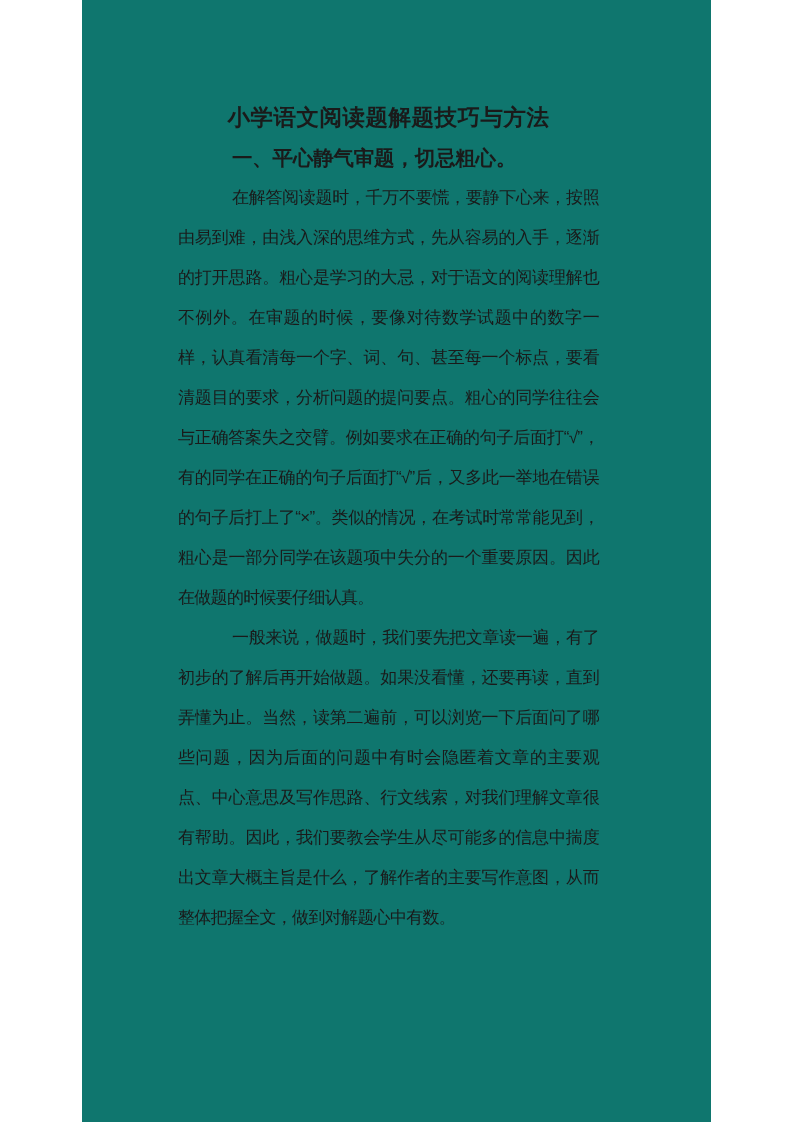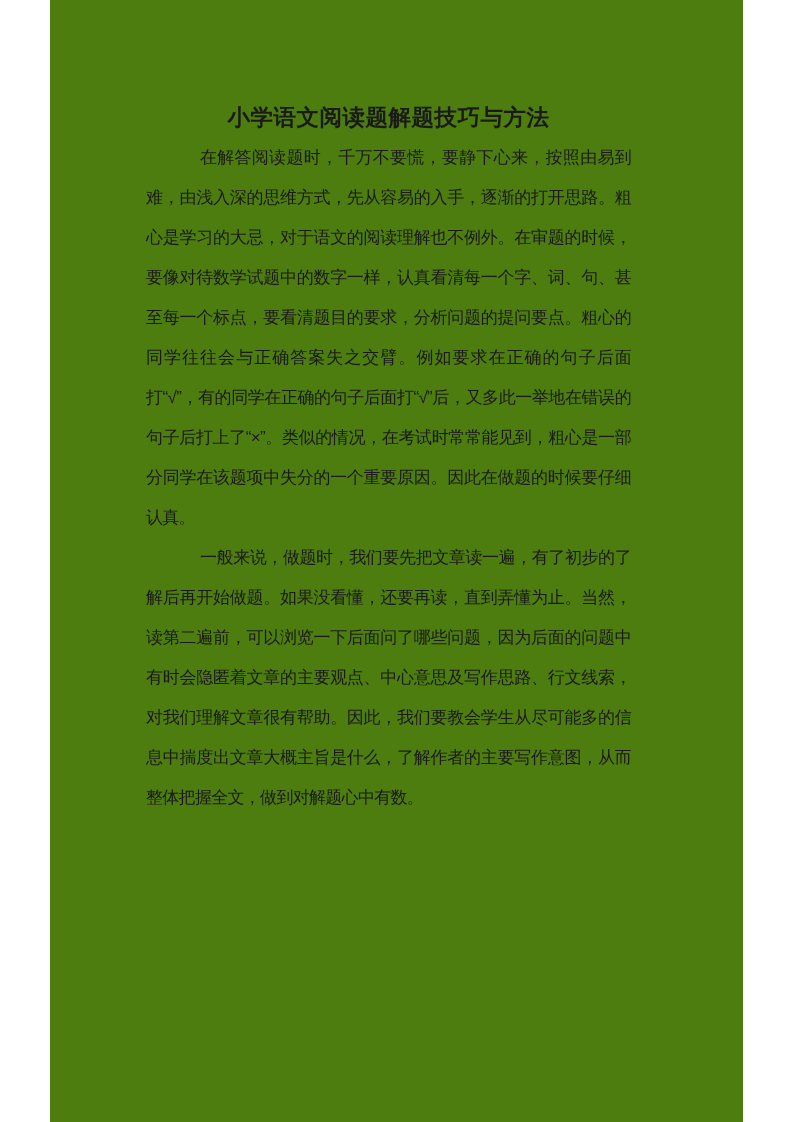--- a/index.html
+++ b/index.html
@@ -2,24 +2,24 @@
 <html><head>
 <meta charset="utf-8">
 <style>
   html, body {
     margin: 0;
     padding: 0;
     background: #ffffff;
   }
   .page {
     position: relative;
-    width: 693px;
+    width: 629px;
     height: 1122px;
     margin: 0 auto;
-    background: #4d7c0f;
+    background: #0f766e;
     box-sizing: border-box;
     padding: 98px 112px 0 96px;
     overflow: hidden;
     color: #1a1a1a;
     font-family: "Liberation Sans", sans-serif;
   }
   .doc-title {
     margin: 0;
     font-size: 22.5px;
     font-weight: 700;
@@ -45,19 +45,20 @@
     text-justify: inter-ideograph;
     letter-spacing: -0.7px;
   }
 </style>
 </head>
 <body>
 
 <div class="page">
   <h1 class="doc-title">小学语文阅读题解题技巧与方法</h1>
 
+  <h2 class="sec-heading">一、平心静气审题，切忌粗心。</h2>
 
   <p class="body-para">在解答阅读题时，千万不要慌，要静下心来，按照由易到难，由浅入深的思维方式，先从容易的入手，逐渐的打开思路。粗心是学习的大忌，对于语文的阅读理解也不例外。在审题的时候，要像对待数学试题中的数字一样，认真看清每一个字、词、句、甚至每一个标点，要看清题目的要求，分析问题的提问要点。粗心的同学往往会与正确答案失之交臂。例如要求在正确的句子后面打“√”，有的同学在正确的句子后面打“√”后，又多此一举地在错误的句子后打上了“×”。类似的情况，在考试时常常能见到，粗心是一部分同学在该题项中失分的一个重要原因。因此在做题的时候要仔细认真。</p>
 
 
   <p class="body-para">一般来说，做题时，我们要先把文章读一遍，有了初步的了解后再开始做题。如果没看懂，还要再读，直到弄懂为止。当然，读第二遍前，可以浏览一下后面问了哪些问题，因为后面的问题中有时会隐匿着文章的主要观点、中心意思及写作思路、行文线索，对我们理解文章很有帮助。因此，我们要教会学生从尽可能多的信息中揣度出文章大概主旨是什么，了解作者的主要写作意图，从而整体把握全文，做到对解题心中有数。</p>
 
 </div>
 
 </body></html>

